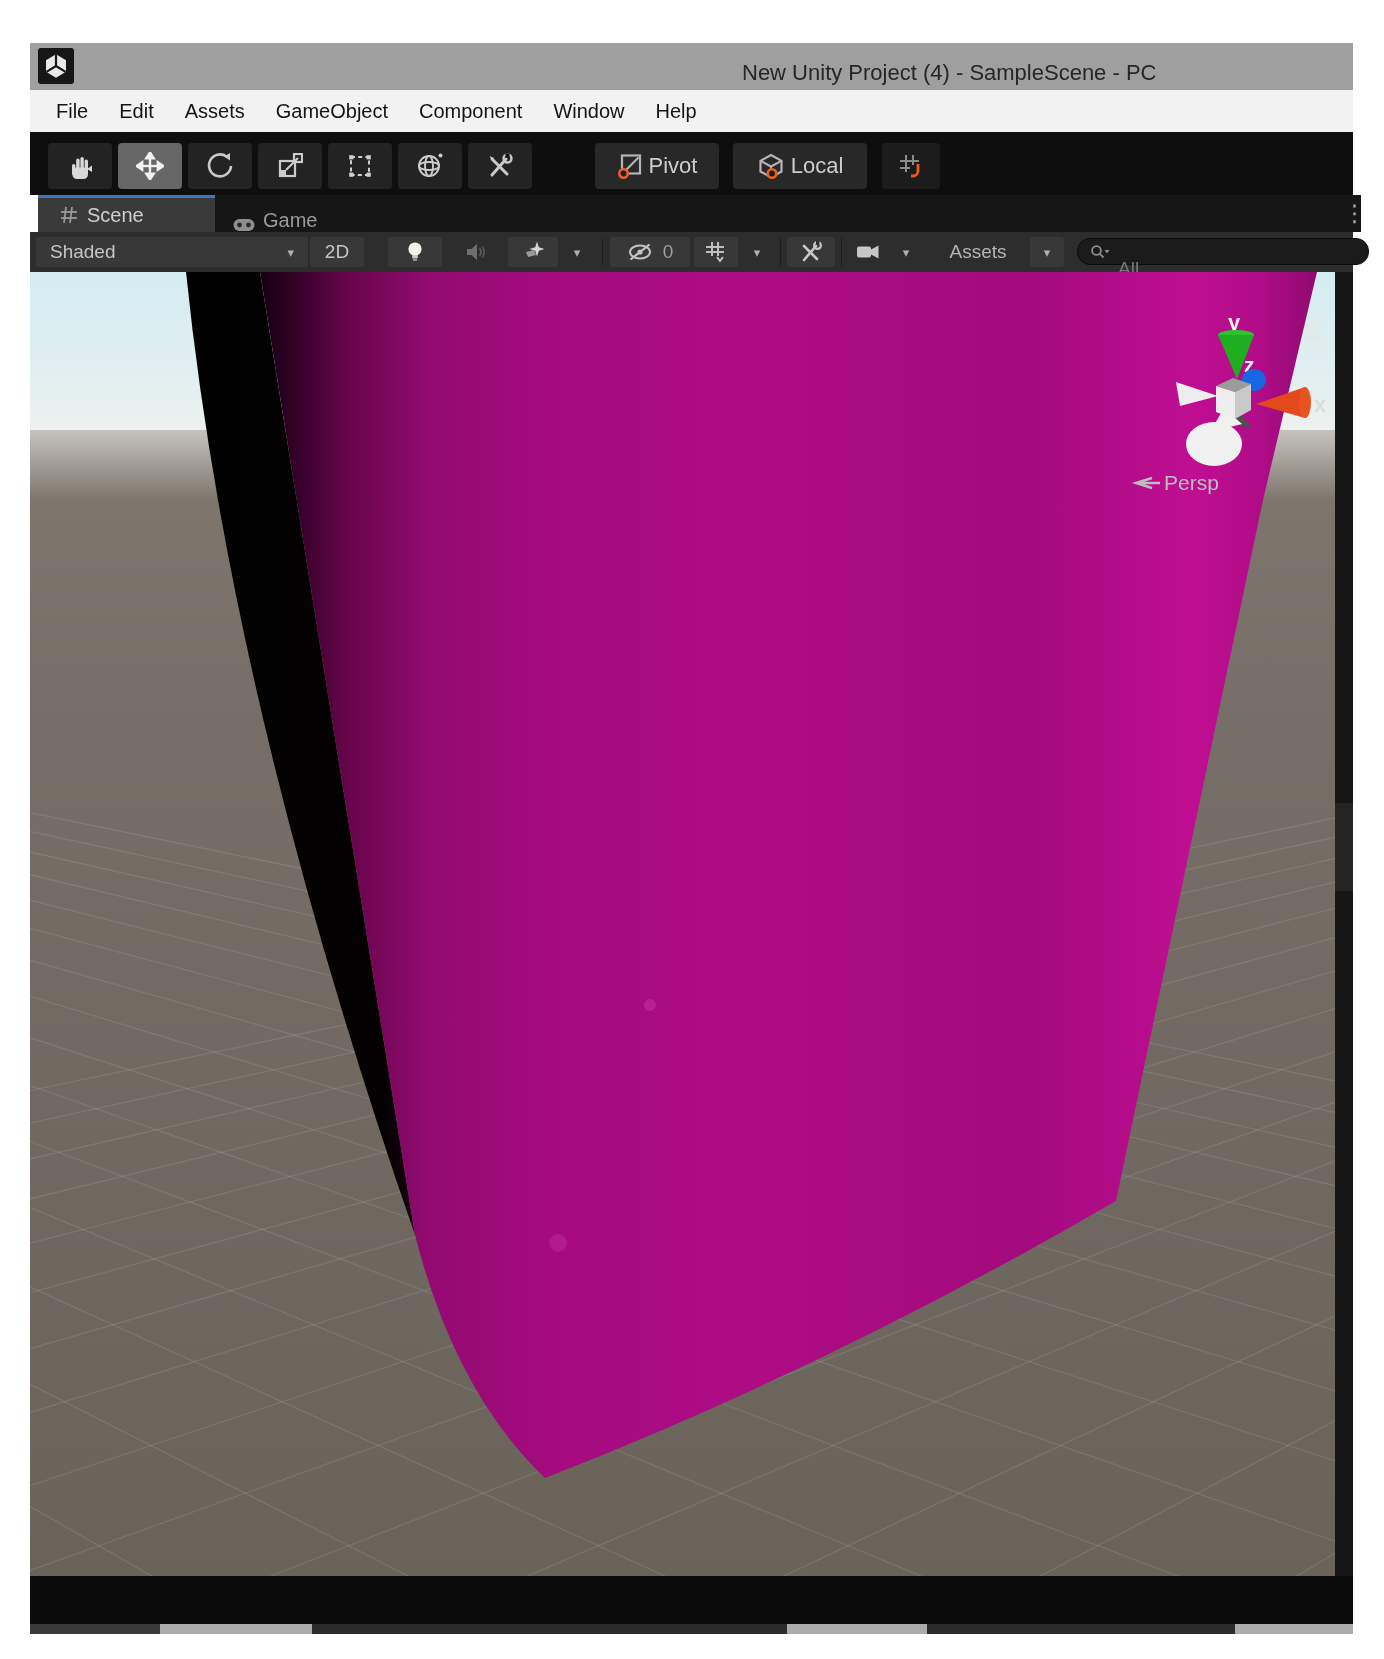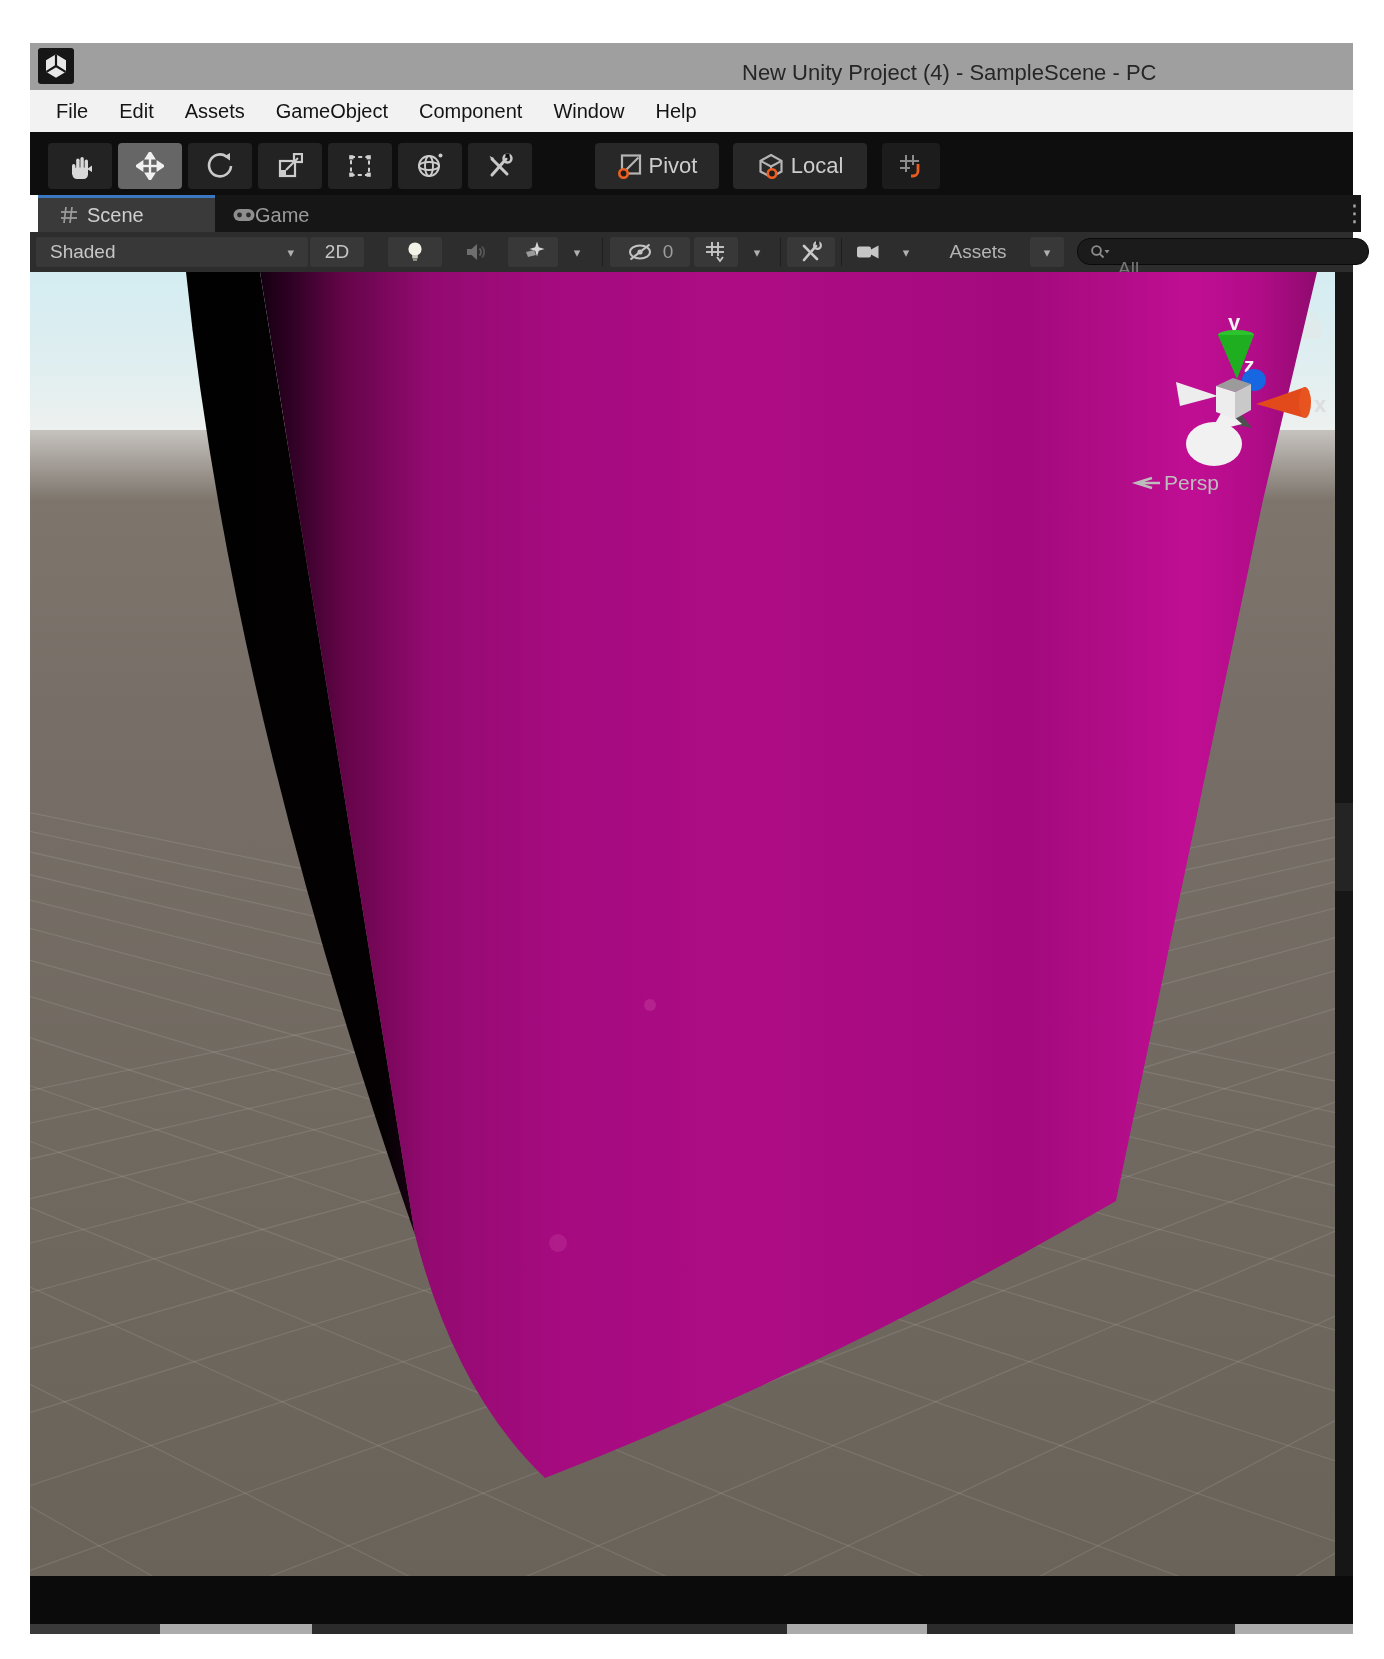--- a/index.html
+++ b/index.html
@@ -25,21 +25,21 @@
   .toolbtn.selected{background:#666666;}
   .wordbtn{position:absolute;top:11px;height:46px;background:#282828;border-radius:4px;
            display:flex;align-items:center;justify-content:center;gap:6px;
            color:#cdcdcd;font-size:22px;}
 
   
   #tabrow{left:30px;top:195px;width:1323px;height:37px;background:#161616;margin-left:8px;}
   #scene-tab{position:absolute;left:0;top:0;width:177px;height:37px;background:#3a3a3a;
              border-top:3px solid #3c78c0;box-sizing:border-box;
              display:flex;align-items:center;gap:9px;padding-left:22px;}
-  #game-tab{position:absolute;left:195px;top:3px;height:34px;display:flex;align-items:center;}
+  #game-tab{position:absolute;left:195px;top:3px;height:34px;display:flex;align-items:flex-end;gap:8px;}
   .tab-label{font-size:20px;color:#cfcfcf;}
   #game-tab .tab-label{color:#9a9a9a;}
   #tab-kebab{position:absolute;left:1305px;top:4px;font-size:23px;color:#a8a8a8;line-height:28px;}
 
   
   #scenebar{left:30px;top:232px;width:1323px;height:40px;background:#2d2d2d;}
   .sb{position:absolute;top:5px;height:30px;background:#383838;border-radius:3px;
       display:flex;align-items:center;justify-content:center;color:#c6c6c6;font-size:19px;gap:6px;}
   .sb.flat{background:transparent;}
   .caret{font-size:13px;color:#b0b0b0;}

